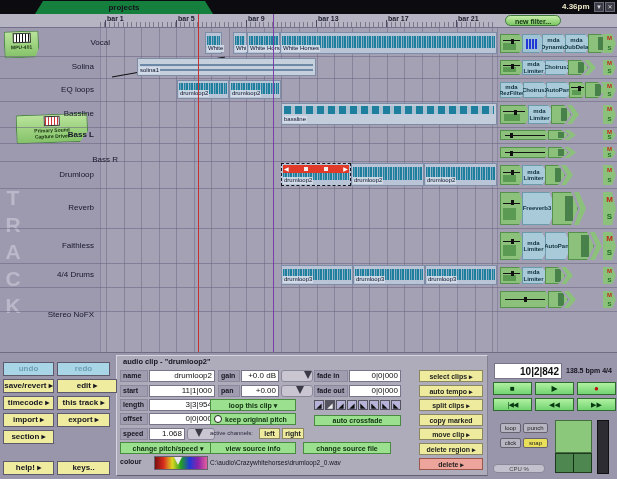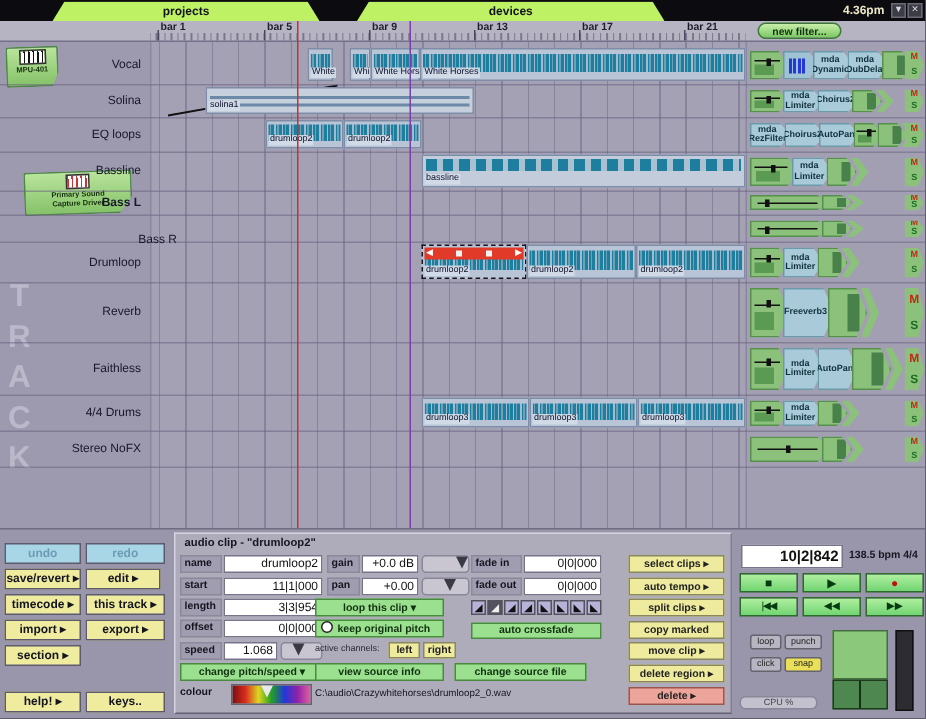--- a/index.html
+++ b/index.html
@@ -1,21 +1,21 @@
 <!DOCTYPE html>
 <html><head>
 <meta charset="utf-8">
 <style>
   html,body{margin:0;background:#222;}
   #stage{position:relative;width:617px;height:479px;overflow:hidden;background:#9d99af;
          font-family:"Liberation Sans",sans-serif;-webkit-font-smoothing:antialiased;}
   .abs{position:absolute;}
   
   #topbar{left:0;top:0;width:617px;height:14px;background:#0b0b10;}
-  .tab{top:1px;height:13px;background:#bef264;color:#14141e;font-size:8px;font-weight:bold;
+  .tab{top:1px;height:13px;background:#15803d;color:#14141e;font-size:8px;font-weight:bold;
        text-align:center;line-height:13px;clip-path:polygon(10px 100%,18px 0,calc(100% - 18px) 0,calc(100% - 10px) 100%);}
   .tab.active{background:#d3d0dd;}
   #clock{color:#efe9c8;font-size:8px;font-weight:bold;top:2px;}
   .winbtn{top:2px;width:10px;height:10px;background:#3c3c46;border:1px solid #6a6a76;color:#d8d8e0;
           font-size:6px;line-height:9px;text-align:center;box-sizing:border-box;}
   
   #ruler{left:0;top:14px;width:617px;height:14px;background:#b6b3c2;border-bottom:1px solid #73708a;box-sizing:border-box;}
   #rticks{left:100px;top:22px;width:397px;height:5px;
     background:repeating-linear-gradient(90deg,#7b788e 0 1px,transparent 1px 4.4px);background-position-x:5px;}
   .rbar{top:1px;font-size:7px;color:#1c1c2a;font-weight:bold;}
@@ -194,21 +194,20 @@
     <div class="abs smallbtn on" style="left:34px;top:85px;width:25px;height:10px;">snap</div>
     <div class="abs" style="left:66px;top:67px;width:37px;height:33px;background:#8cc87c;border:1px solid #446e40;box-sizing:border-box;"></div>
     <div class="abs" style="left:66px;top:100px;width:37px;height:20px;background:#4e8850;border:1px solid #1e3a1c;box-sizing:border-box;
          background-image:linear-gradient(90deg,transparent 17px,#123312 17px,#123312 18px,transparent 18px);"></div>
     <div class="abs" style="left:108px;top:67px;width:12px;height:54px;background:#2c2c32;border:1px solid #111;box-sizing:border-box;"></div>
     <div class="abs" style="left:4px;top:111px;width:52px;height:9px;background:#c4c1ce;border:1px solid #8a8798;border-radius:4px;
          font-size:6px;line-height:8px;text-align:center;color:#444;box-sizing:border-box;">CPU %</div>
   </div>
 
 <div class="abs tab" style="left: 25px; width: 198px;">projects</div>
-    <div class="abs tab" style="left: 228px; width: 225px;">devices</div>
     <div class="abs rbar" style="left: 107px; top: 15px;">bar 1</div>
     <div class="abs " style="left: 105px; top: 20px; width: 1px; height: 7px; background: rgb(74, 71, 96);"></div>
     <div class="abs rbar" style="left: 178px; top: 15px;">bar 5</div>
     <div class="abs " style="left: 176px; top: 20px; width: 1px; height: 7px; background: rgb(74, 71, 96);"></div>
     <div class="abs rbar" style="left: 248px; top: 15px;">bar 9</div>
     <div class="abs " style="left: 246px; top: 20px; width: 1px; height: 7px; background: rgb(74, 71, 96);"></div>
     <div class="abs rbar" style="left: 318px; top: 15px;">bar 13</div>
     <div class="abs " style="left: 316px; top: 20px; width: 1px; height: 7px; background: rgb(74, 71, 96);"></div>
     <div class="abs rbar" style="left: 388px; top: 15px;">bar 17</div>
     <div class="abs " style="left: 386px; top: 20px; width: 1px; height: 7px; background: rgb(74, 71, 96);"></div>
@@ -219,21 +218,21 @@
     <div class="abs logoletter" style="top: 240px;">A</div>
     <div class="abs logoletter" style="top: 267px;">C</div>
     <div class="abs logoletter" style="top: 294px;">K</div>
     <div class="abs devbadge" style="left: 4px; top: 31px; width: 35px; height: 27px;"><span class="devicon" style="width: 16px; height: 8px; background: repeating-linear-gradient(90deg, rgb(255, 255, 255) 0px, rgb(255, 255, 255) 2px, rgb(17, 17, 17) 2px, rgb(17, 17, 17) 3px);"></span>MPU-401</div>
     <div class="abs devbadge" style="left: 16px; top: 114px; width: 72px; height: 29px;">
       <span class="devicon" style="width: 14px; height: 8px; background: repeating-linear-gradient(90deg, rgb(204, 51, 51) 0px, rgb(204, 51, 51) 1px, transparent 1px, transparent 3px) rgb(255, 255, 255);"></span>
       <div>Primary Sound</div>
       <div>Capture Driver</div>
     </div>
     <div class="abs tsep" style="top: 56px;"></div>
-    <div class="abs tname" style="top: 38px;">Vocal</div>
+    <div class="abs tname" style="top: 38px; margin-left: 16px;">Vocal</div>
     <div class="abs clip" style="left: 205px; top: 32px; width: 17px; height: 22px;">
       <div class="wf"></div>
       <div class="cliplabel">White</div>
     </div>
     <div class="abs clip" style="left: 233px; top: 32px; width: 14px; height: 22px;">
       <div class="wf"></div>
       <div class="cliplabel">Whi</div>
     </div>
     <div class="abs clip" style="left: 247px; top: 32px; width: 33px; height: 22px;">
       <div class="wf"></div>
@@ -472,39 +471,39 @@
     </div>
     <div class="abs fshape  fmeter" style="left: 545px; top: 267px; width: 20px; height: 17px;">
       <div class="mbar"></div>
     </div>
     <div class="abs fchev" style="left: 561px; top: 267px; width: 12px; height: 17px;"></div>
     <div class="abs ms" style="left: 603px; top: 267px; width: 13px; height: 17px; font-size: 6px; line-height: 8.5px;">
       <span class="m">M</span>
       <span class="s">S</span>
     </div>
     <div class="abs tsep" style="top: 311px;"></div>
-    <div class="abs tname" style="top: 294px;">Stereo NoFX</div>
+    <div class="abs tname" style="top: 310px;">Stereo NoFX</div>
     <div class="abs fshape  fvol" style="left: 500px; top: 291px; width: 52px; height: 17px;">
       <div class="vline" style="top:48%;width:80%"></div>
       <div class="vmark" style="left:45%;top:30%"></div>
     </div>
     <div class="abs fshape  fmeter" style="left: 548px; top: 291px; width: 20px; height: 17px;">
       <div class="mbar"></div>
     </div>
     <div class="abs fchev" style="left: 564px; top: 291px; width: 12px; height: 17px;"></div>
     <div class="abs ms" style="left: 603px; top: 291px; width: 13px; height: 17px; font-size: 6px; line-height: 8.5px;">
       <span class="m">M</span>
       <span class="s">S</span>
     </div>
     <div class="abs cursor" style="left: 198px; background: rgb(194, 52, 52);"></div>
     <div class="abs cursor" style="left: 273px; background: rgb(122, 63, 168);"></div>
     <div class="abs btn menubtn blue" style="left: 3px; top: 362px; width: 51px;">undo</div>
     <div class="abs btn menubtn blue" style="left: 57px; top: 362px; width: 53px;">redo</div>
     <div class="abs btn menubtn" style="left: 3px; top: 379px; width: 51px;">save/revert ▸</div>
-    <div class="abs btn menubtn" style="left: 57px; top: 379px; width: 50px;">edit ▸</div>
+    <div class="abs btn menubtn" style="left: 57px; top: 379px; width: 60px;">edit ▸</div>
     <div class="abs btn menubtn" style="left: 3px; top: 396px; width: 51px;">timecode ▸</div>
     <div class="abs btn menubtn" style="left: 57px; top: 396px; width: 53px;">this track ▸</div>
     <div class="abs btn menubtn" style="left: 3px; top: 413px; width: 51px;">import ▸</div>
     <div class="abs btn menubtn" style="left: 57px; top: 413px; width: 53px;">export ▸</div>
     <div class="abs btn menubtn" style="left: 3px; top: 430px; width: 51px;">section ▸</div>
     <div class="abs btn menubtn" style="left: 3px; top: 461px; width: 51px;">help! ▸</div>
     <div class="abs btn menubtn" style="left: 57px; top: 461px; width: 53px;">keys..</div>
 </div>
 
 </body></html>

